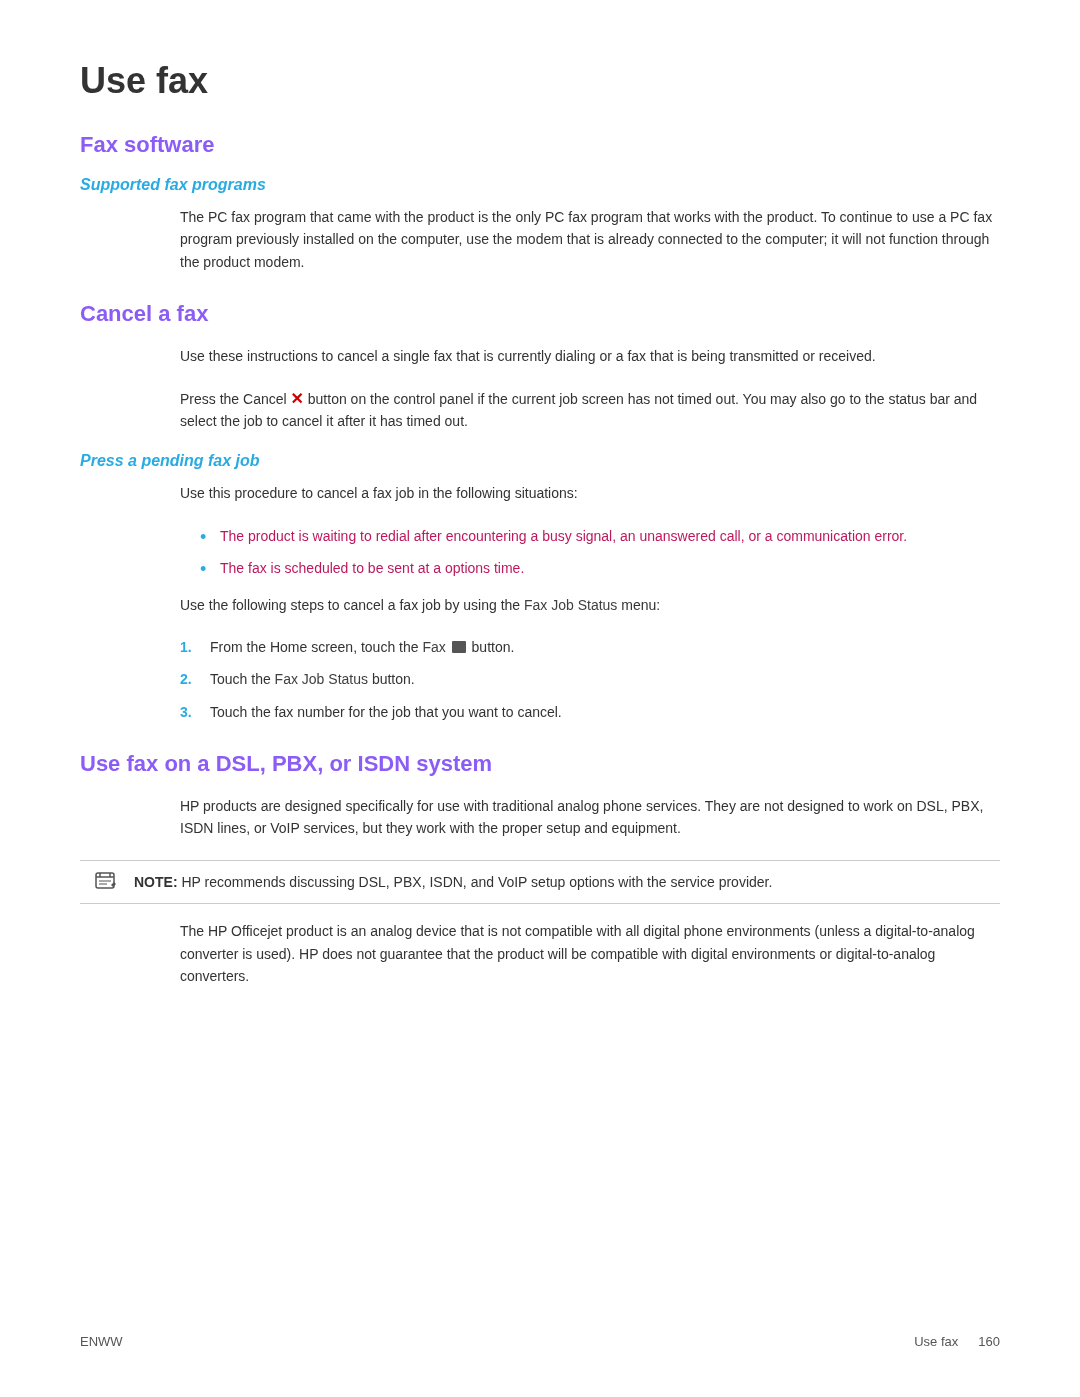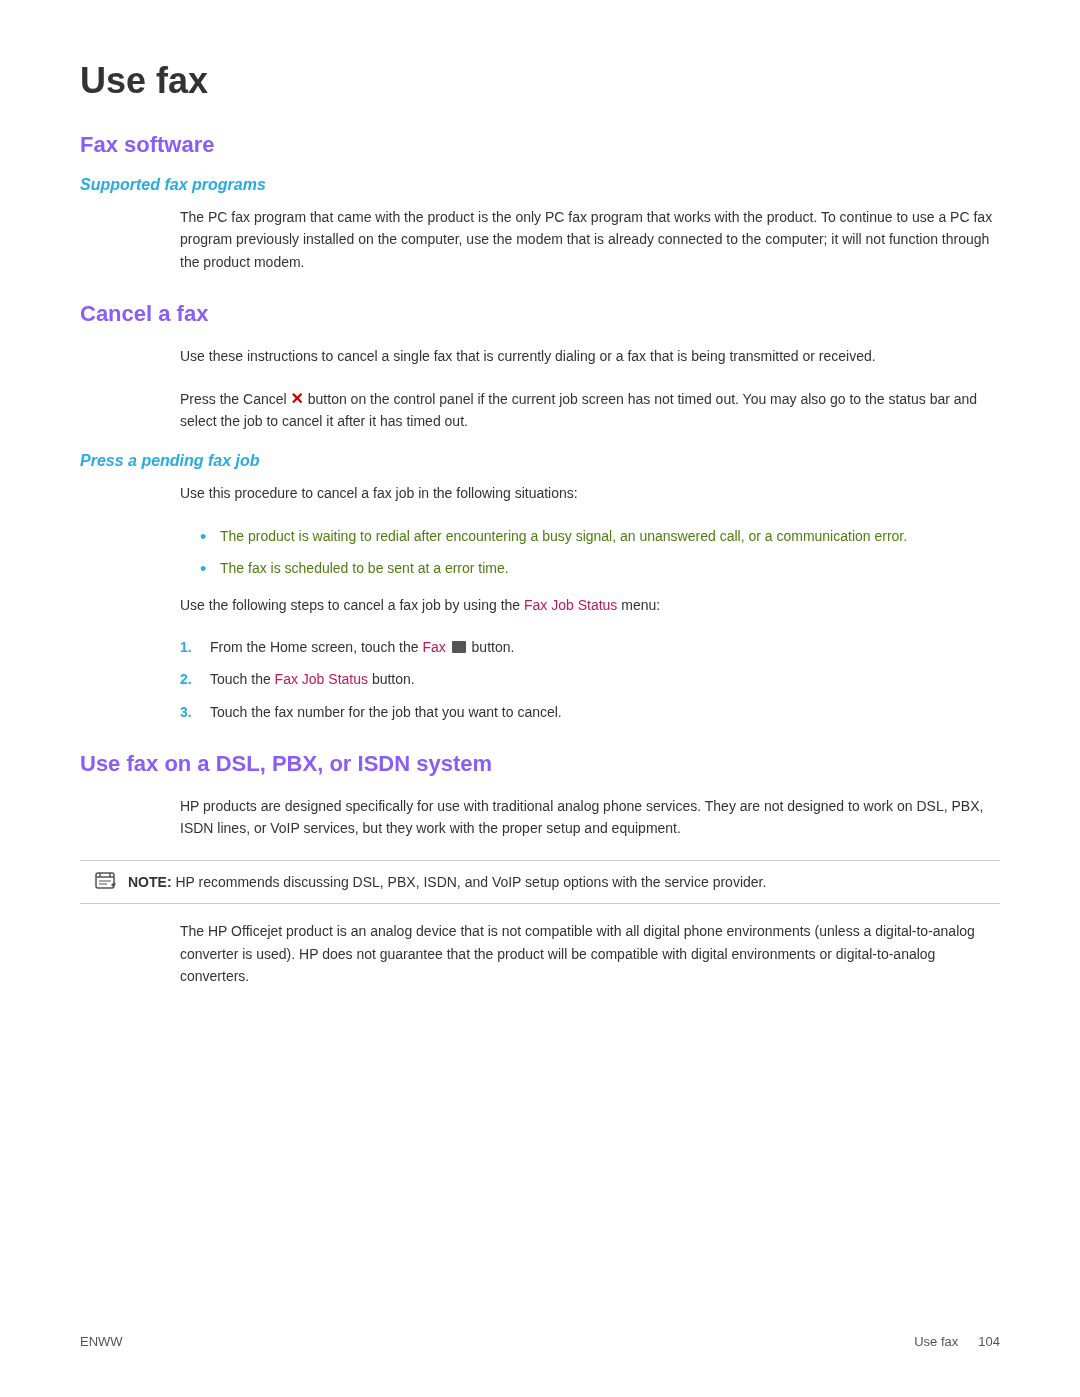--- a/index.html
+++ b/index.html
@@ -67,21 +67,21 @@
       margin-bottom: 14px;
       list-style: none;
     }
 
     .bullet-list li {
       position: relative;
       padding-left: 20px;
       margin-bottom: 10px;
       line-height: 1.6;
       font-size: 14px;
-      color: #4d7c0f;
+      color: #be185d;
     }
 
     .bullet-list li::before {
       content: '•';
       color: #29abe2;
       font-size: 18px;
       position: absolute;
       left: 0;
       top: -2px;
     }
@@ -104,39 +104,39 @@
 
     .ordered-list li .step-num {
       color: #29abe2;
       font-weight: bold;
       position: absolute;
       left: 0;
       top: 0;
     }
 
     .link-text {
-      color: #be185d;
+      color: #404040;
     }
 
     .cancel-x {
       display: inline-block;
       color: #cc0000;
       font-weight: bold;
       font-size: 16px;
       line-height: 1;
     }
 
     .note-box {
       border-top: 1px solid #ccc;
       border-bottom: 1px solid #ccc;
       padding: 10px 14px;
       margin: 16px 0;
       display: flex;
       align-items: flex-start;
-      gap: 12px;
+      gap: 18px;
       font-size: 14px;
       line-height: 1.6;
       color: #333;
     }
 
     .note-icon {
       flex-shrink: 0;
       width: 22px;
       height: 22px;
       margin-top: 0px;
@@ -194,21 +194,21 @@
         <span>Press the Cancel </span><span class="cancel-x">✕</span><span> button on the control panel if the current job screen has not timed out. You may also go to the status bar and select the job to cancel it after it has timed out.</span>
       </div>
     </div>
 
     <div class="subsection">
       <h3 class="subsection-title">Press a pending fax job</h3>
       <div class="content-block">Use this procedure to cancel a fax job in the following situations:</div>
 
       <ul class="bullet-list">
         <li><span>The product is waiting to redial after encountering a busy signal, an unanswered call, or a communication error.</span></li>
-        <li><span>The fax is scheduled to be sent at a error time.</span></li>
+        <li><span>The fax is scheduled to be sent at a options time.</span></li>
       </ul>
 
       <div class="content-block">
         <span>Use the following steps to cancel a fax job by using the </span><span class="link-text">Fax Job Status</span><span> menu:</span>
       </div>
 
       <ol class="ordered-list">
         <li>
           <span class="step-num">1.</span>
           <span>From the Home screen, touch the </span><span class="link-text">Fax</span>
@@ -254,15 +254,15 @@
 
     <div class="content-block">The HP Officejet product is an analog device that is not compatible with all digital phone environments (unless a digital-to-analog converter is used). HP does not guarantee that the product will be compatible with digital environments or digital-to-analog converters.</div>
   </div>
 
 </div>
 
 <div class="footer">
   <span>ENWW</span>
   <div class="footer-right">
     <span>Use fax</span>
-    <span>104</span>
+    <span>160</span>
   </div>
 </div>
 
 </body></html>

